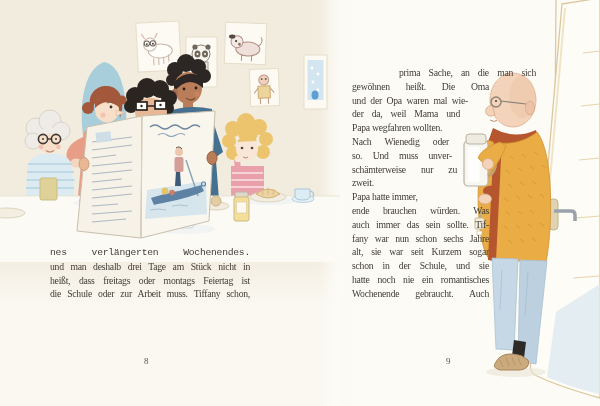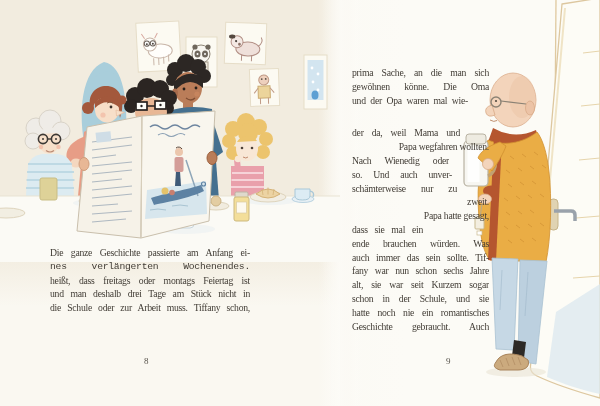--- a/index.html
+++ b/index.html
@@ -19,21 +19,21 @@
   .gutter {
     position:absolute; left:318px; top:0; width:46px; height:406px;
     background:linear-gradient(to right, rgba(253,252,248,0), rgba(253,252,248,0.8) 50%, rgba(253,252,248,0));
   }
   .illu { position:absolute; }
   .illu-left { left:0; top:0; }
   .illu-right { left:430px; top:0; }
   .textblock { position:absolute; color:#413c35; font-size:9.7px; letter-spacing:-0.25px; }
   .left-text  { left:50px;  top:246px; width:200px; }
   .right-text { left:352px; top:66px;  width:137px; }
-  .line { height:13.8px; line-height:13.8px; overflow:hidden; text-align:right; }
+  .line { height:13.8px; line-height:13.8px; overflow:hidden; text-align:left; }
   .line.just { text-align:justify; text-align-last:justify; }
   .pagenum {
     position:absolute; top:356px; color:#57534b; font-size:9px; letter-spacing:0;
   }
   .pagenum.left  { left:144px; }
   .pagenum.right { left:446px; }
 </style>
 </head>
 <body>
 
@@ -324,42 +324,40 @@
       <path d="M62,258 L88,259 L84,350 L66,349 Z" fill="#c6d8e5" stroke="#a9c1d2" stroke-width="0.8"></path>
       <path d="M90,260 L117,261 L106,364 L88,361 Z" fill="#bcd0df" stroke="#a9c1d2" stroke-width="0.8"></path>
       <path d="M72,270 l-2,40 M98,272 l-3,44" stroke="#9db6c8" stroke-width="0.7" opacity="0.8"></path>
       <path d="M84,340 L96,342 L94,358 L82,356 Z" fill="#2c2926"></path>
       <path d="M66,362 C70,354 80,352 92,356 L98,360 C100,366 96,370 88,370 L70,370 C64,368 63,366 66,362 Z" fill="#cbaa7e" stroke="#a8835a"></path>
       <path d="M70,360 l3,7 M76,358 l3,8 M82,357 l3,8 M88,357 l3,8" stroke="#a8835a" stroke-width="0.8" opacity="0.7"></path>
     </g>
   </svg>
 
   <div class="textblock left-text">
-      <div class="line just" style="width: 200px;">Die ganze Geschichte passierte am Anfang ei-</div>
       <div class="line just" style="width: 200px; font-family: Liberation Mono, monospace;">nes verlängerten Wochenendes. Verlängert</div>
+      <div class="line just" style="width: 200px;">und man deshalb drei Tage am Stück nicht in</div>
       <div class="line just" style="width: 200px;">heißt, dass freitags oder montags Feiertag ist</div>
-      <div class="line just" style="width: 200px;">und man deshalb drei Tage am Stück nicht in</div>
       <div class="line just" style="width: 200px;">die Schule oder zur Arbeit muss. Tiffany schon,</div>
     </div>
   <div class="textblock right-text">
-      <div class="line just" style="width: 137px;">prima Sache, an die man sich</div>
-      <div class="line just" style="width: 137px;">gewöhnen könne. Die Oma</div>
+      <div class="line just" style="width: 137px; margin-left: 47px;">prima Sache, an die man sich</div>
+      <div class="line just" style="width: 137px;">gewöhnen heißt. Die Oma</div>
       <div class="line just" style="width: 116px;">und der Opa waren mal wie-</div>
-      <div class="line just" style="width: 108px; margin-top: 19px;">der da, weil Mama und</div>
+      <div class="line just" style="width: 108px;">der da, weil Mama und</div>
       <div class="line">Papa wegfahren wollten.</div>
       <div class="line just" style="width: 97px;">Nach Wienedig oder</div>
-      <div class="line just" style="width: 100px;">so. Und auch unver-</div>
+      <div class="line just" style="width: 100px;">so. Und muss unver-</div>
       <div class="line just" style="width: 105px;">schämterweise nur zu</div>
       <div class="line">zweit.</div>
-      <div class="line">Papa hatte gesagt,</div>
-      <div class="line just" style="width: 71px;">dass sie mal ein</div>
+      <div class="line">Papa hatte immer,</div>
       <div class="line just" style="width: 137px;">ende brauchen würden. Was</div>
       <div class="line just" style="width: 137px;">auch immer das sein sollte. Tif-</div>
       <div class="line just" style="width: 137px;">fany war nun schon sechs Jahre</div>
       <div class="line just" style="width: 137px;">alt, sie war seit Kurzem sogar</div>
       <div class="line just" style="width: 137px;">schon in der Schule, und sie</div>
       <div class="line just" style="width: 137px;">hatte noch nie ein romantisches</div>
-      <div class="line just" style="width: 137px;">Geschichte gebraucht. Auch</div>
+      <div class="line just" style="width: 137px;">Wochenende gebraucht. Auch</div>
     </div>
 
   <div class="pagenum left">8</div>
   <div class="pagenum right">9</div>
 </div>
 
 </body></html>

